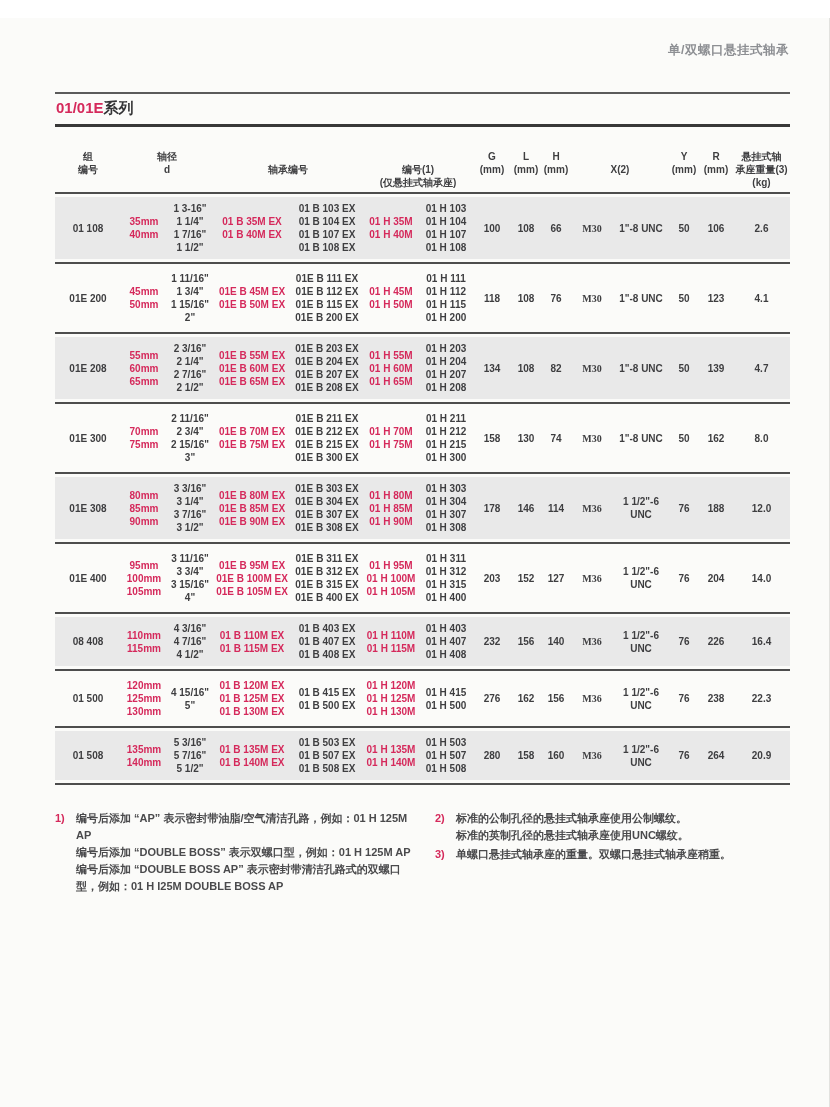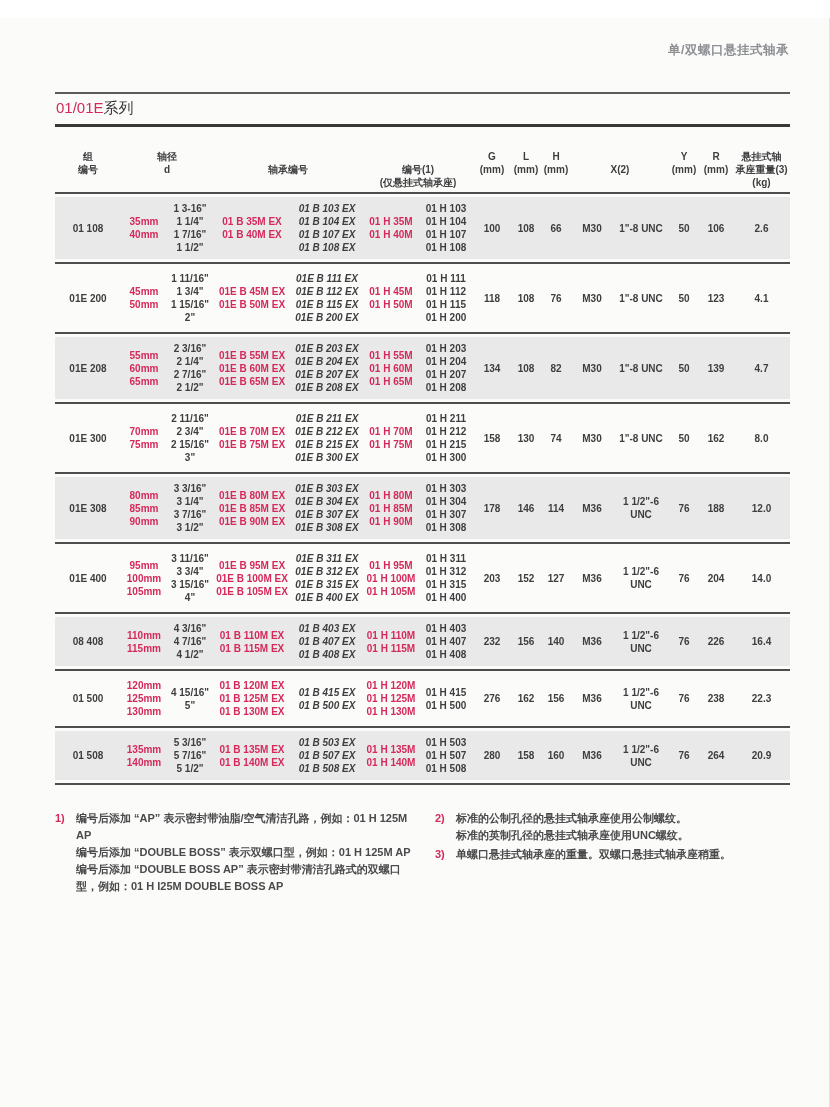--- a/index.html
+++ b/index.html
@@ -11,21 +11,21 @@
     border-right: 1px solid #e2e2df;
     margin-top: 18px;
   }
   .top-header {
     position: absolute; top: 24px; right: 40px;
     font-size: 12.5px; font-weight: 600; color: #8d8f93; letter-spacing: .5px;
   }
   .title-block { position: absolute; left: 55px; top: 74px; width: 735px; }
   .rule-top { height: 2px; background: #5b5b5b; }
   .rule-bottom { height: 2.5px; background: #383838; }
-  .title { font-size: 15px; font-weight: 400; padding: 5px 0 6px 1px; color: #343436; }
+  .title { font-size: 15px; font-weight: 700; padding: 5px 0 6px 1px; color: #343436; }
   .title .accent { color: #d5295b; }
 
   .table { position: absolute; left: 55px; top: 116px; width: 735px; font-size: 10px; }
   .thead { display: flex; align-items: flex-end; height: 58px; font-weight: 700; }
   .hcell {
     display: flex; flex-direction: column; justify-content: flex-end; align-items: center;
     text-align: center; white-space: pre-line; line-height: 13px; padding-bottom: 16px; height: 100%;
   }
   .pb-low  { padding-bottom: 3px; }
   .pb-high { }
@@ -38,27 +38,27 @@
     display: flex; align-items: center; justify-content: center;
     text-align: center; white-space: pre-line; line-height: 13px; font-weight: 600;
   }
   .accent-text { color: #d5295b; }
 
   
   .w-group   { width: 66px; }
   .w-dm      { width: 46px; }
   .w-di      { width: 46px; }
   .w-bm      { width: 78px; }
-  .w-bi      { width: 72px; font-style: italic; }
+  .w-bi      { width: 72px; }
   .w-hm      { width: 56px; }
   .w-hi      { width: 54px; }
   .w-g       { width: 38px; }
   .w-l       { width: 30px; }
   .w-h       { width: 30px; }
-  .w-tm      { width: 42px; }
+  .w-tm      { width: 42px; font-family: Liberation Serif, serif; }
   .w-tu      { width: 56px; }
   .w-y       { width: 30px; }
   .w-r       { width: 34px; }
   .w-weight  { width: 57px; }
   
   .w-d       { width: 92px; }
   .w-bearing { width: 150px; }
   .w-hanger  { width: 110px; }
   .w-x       { width: 98px; }
 

